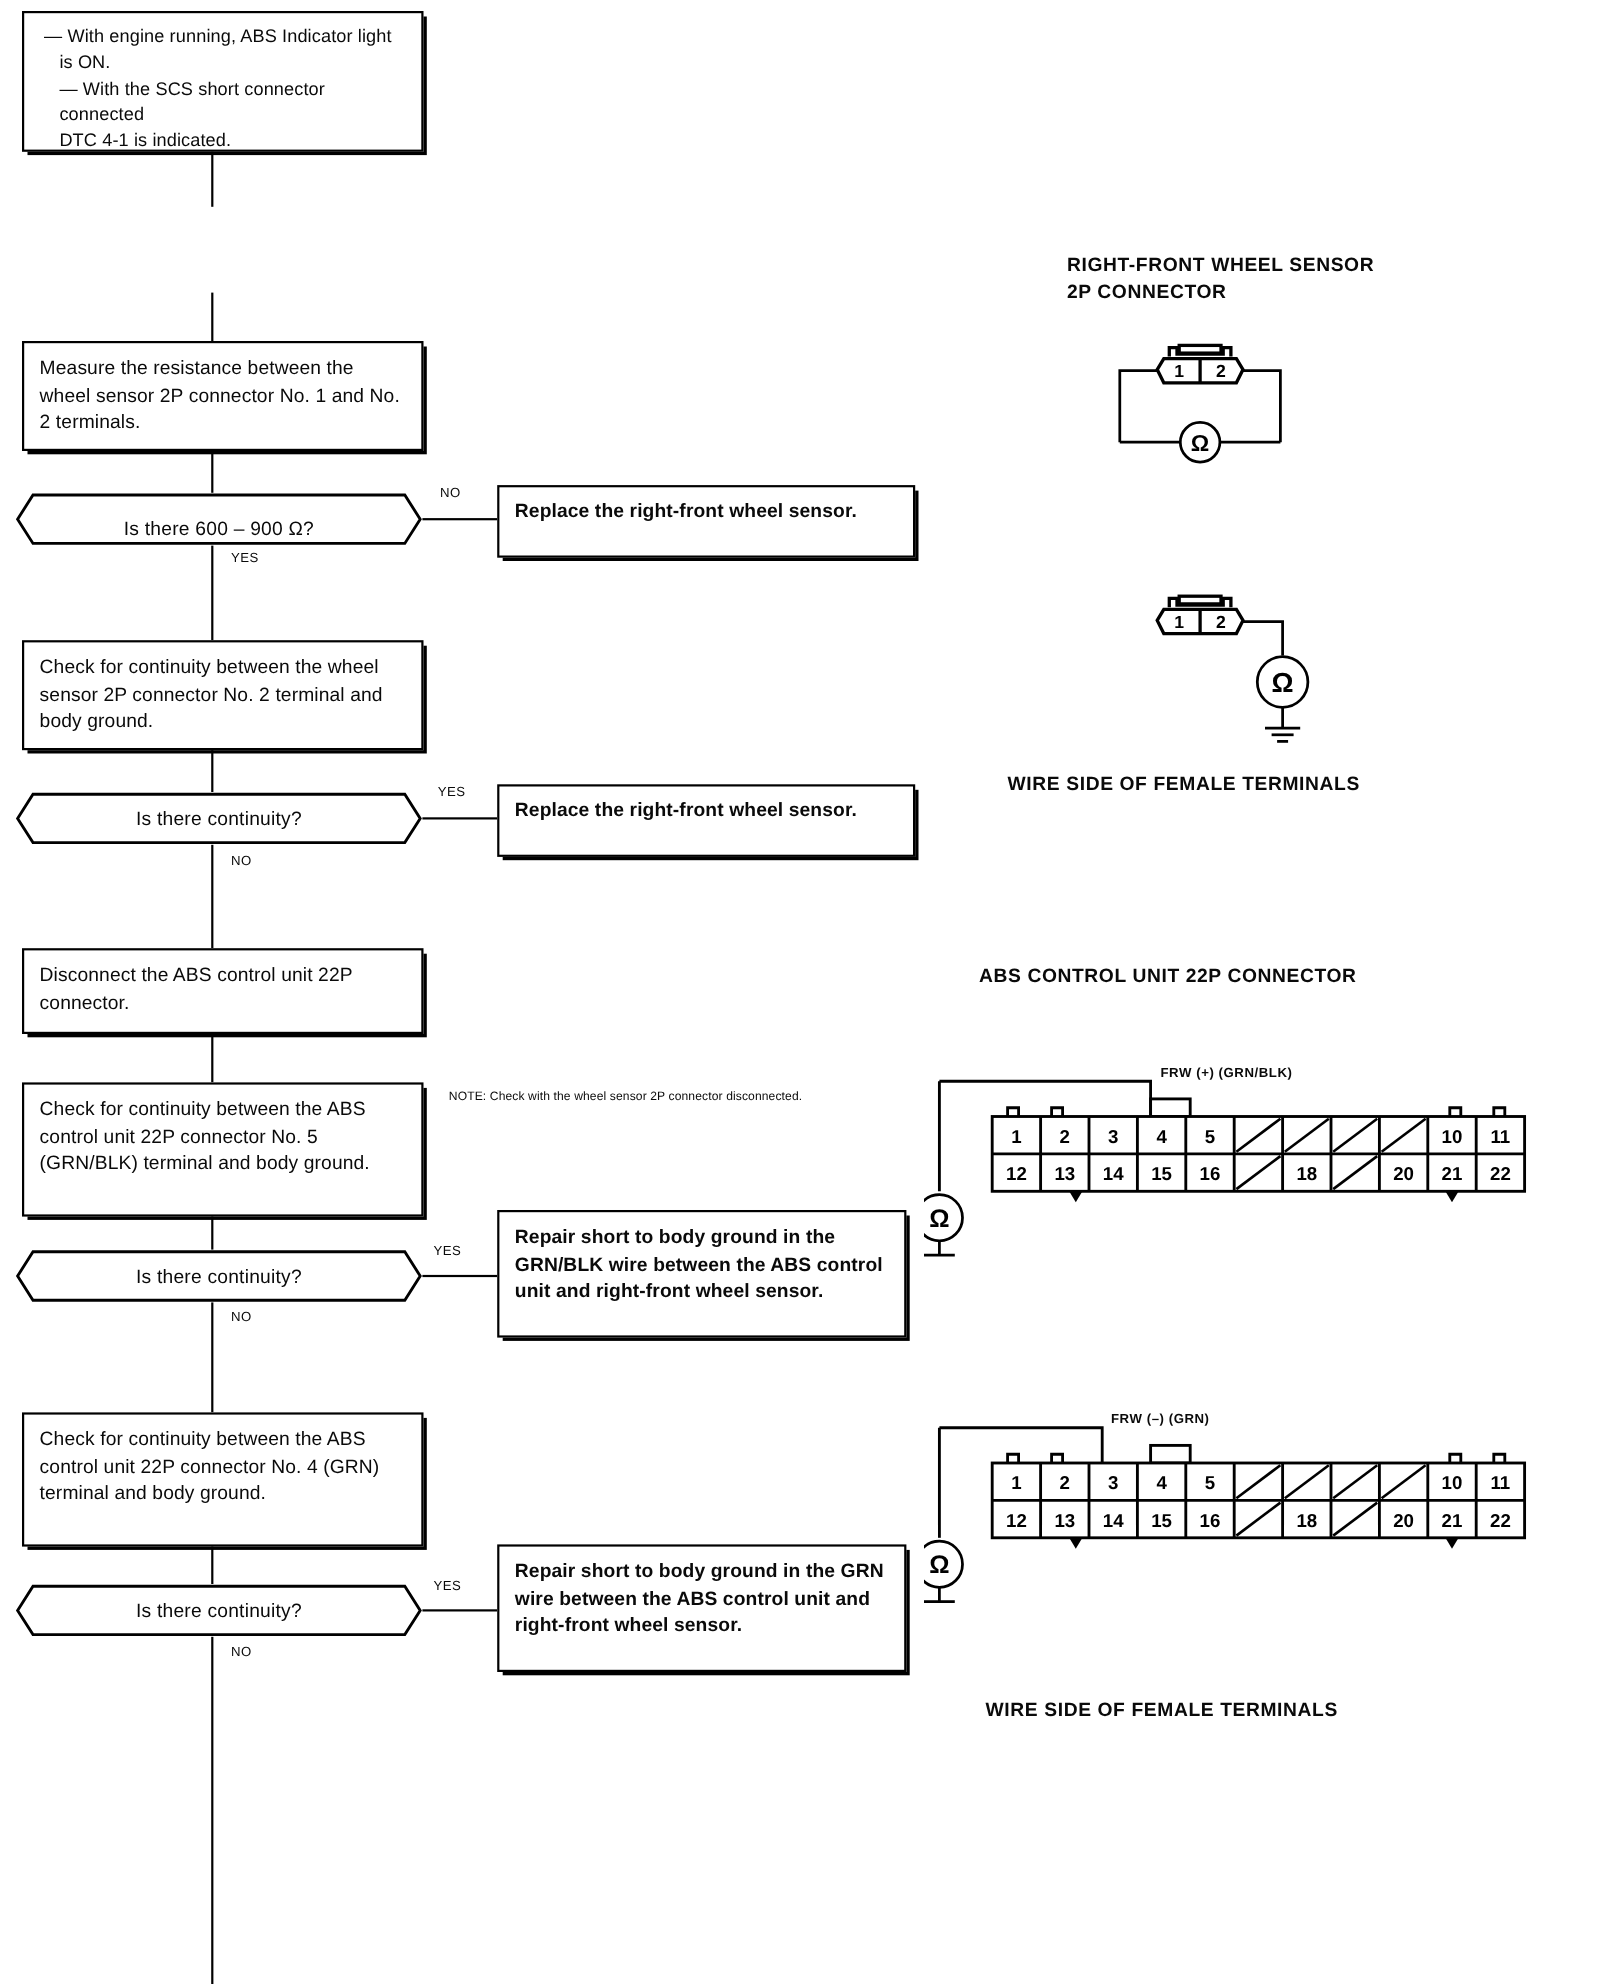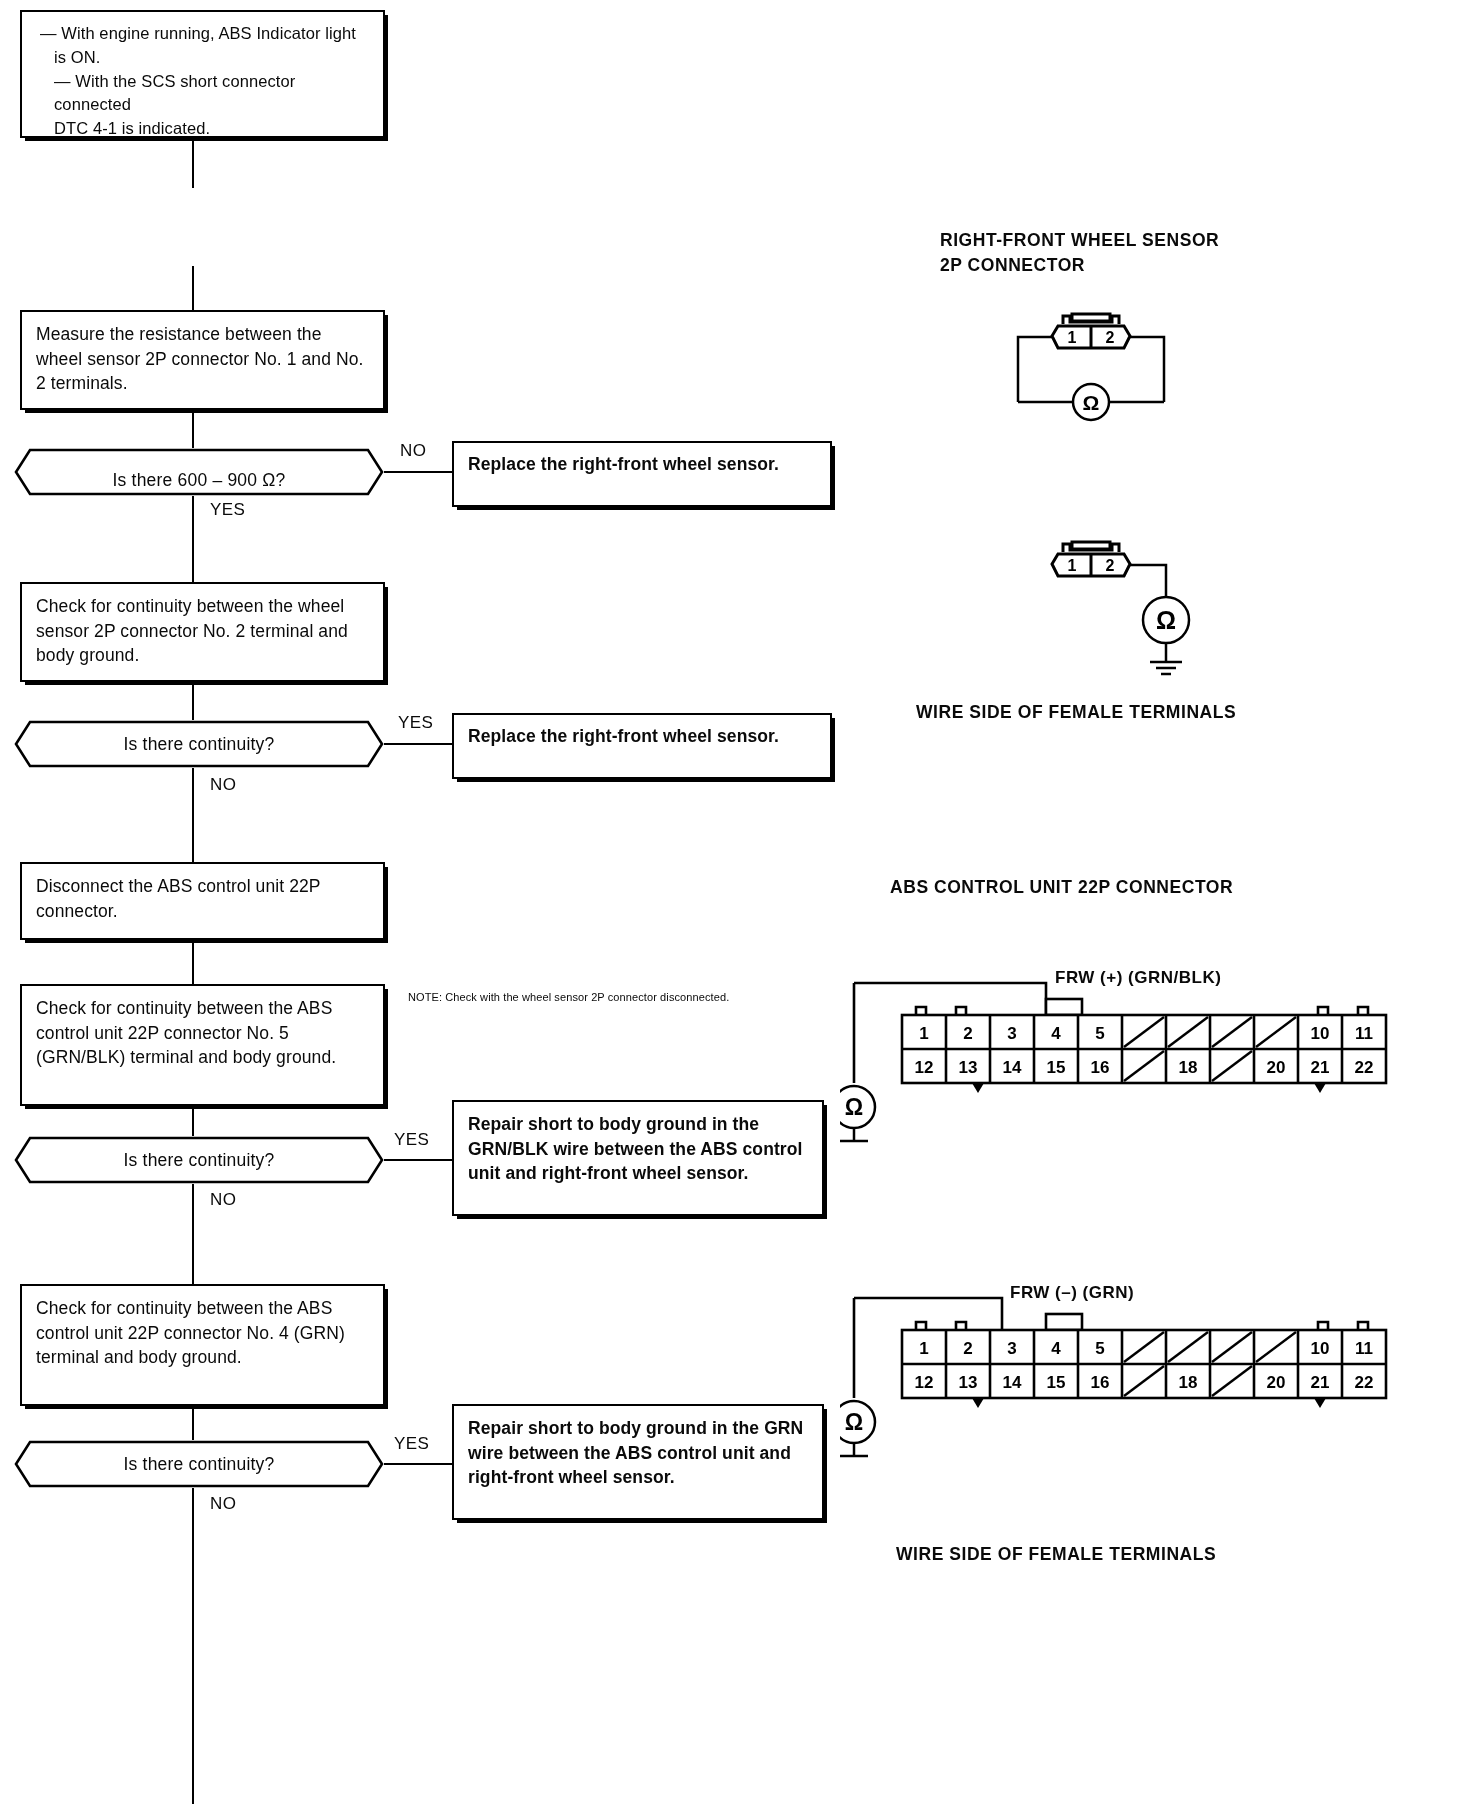--- a/index.html
+++ b/index.html
@@ -25,21 +25,21 @@
     font-size:17.5px;
     line-height:1.40;
     letter-spacing:.1px;
   }
   .box.shadow{ box-shadow:4px 4px 0 -1px #000; }
   .bold-txt{font-weight:bold;}
   .vline{position:absolute;width:2px;background:#000;}
   .hline{position:absolute;height:2px;background:#000;}
   .label{
     position:absolute;
-    font-size:17px;
+    font-size:12px;
     font-weight:normal;
     letter-spacing:.4px;
     white-space:nowrap;
   }
   .caption{
     position:absolute;
     font-size:17.5px;
     font-weight:bold;
     letter-spacing:.55px;
     white-space:nowrap;
@@ -174,21 +174,21 @@
   <div class="hline" style="left:384px;top:1463px;width:68px;"></div>
   <div class="label" style="left:394px;top:1434px;">YES</div>
 
   <div class="box shadow" style="left:452px;top:1404px;width:372px;height:116px;padding-top:10px;">
     <div class="bold-txt">Repair short to body ground in the GRN wire between the ABS control unit and right-front wheel sensor.</div>
   </div>
 
   <div class="vline" style="left:192px;top:1488px;height:316px;"></div>
   <div class="label" style="left:210px;top:1494px;">NO</div>
 
-  <div class="caption" style="left:940px;top:228px;">
+  <div class="caption" style="left:970px;top:228px;">
     <div>RIGHT-FRONT WHEEL SENSOR</div>
     <div>2P CONNECTOR</div>
   </div>
 
   <div class="conn2p" style="left:1000px;top:292px;width:190px;height:158px;">
     <svg width="190" height="158" viewBox="0 0 190 158">
 
       <g stroke="#000" stroke-width="3" fill="#fff">
         <path d="M63,32 L63,24 L70,24 L70,30 L112,30 L112,24 L119,24 L119,32"></path>
         <rect x="72" y="22" width="38" height="7" fill="#fff"></rect>

